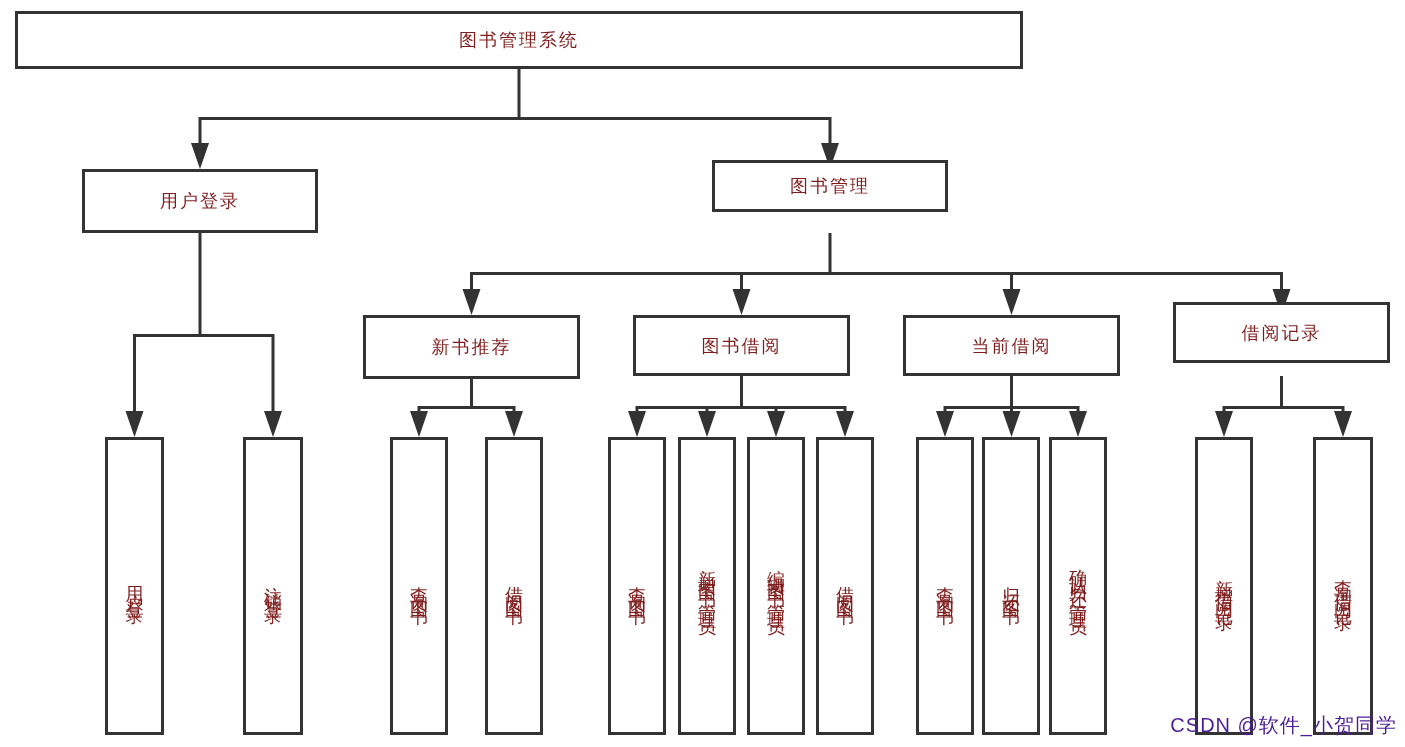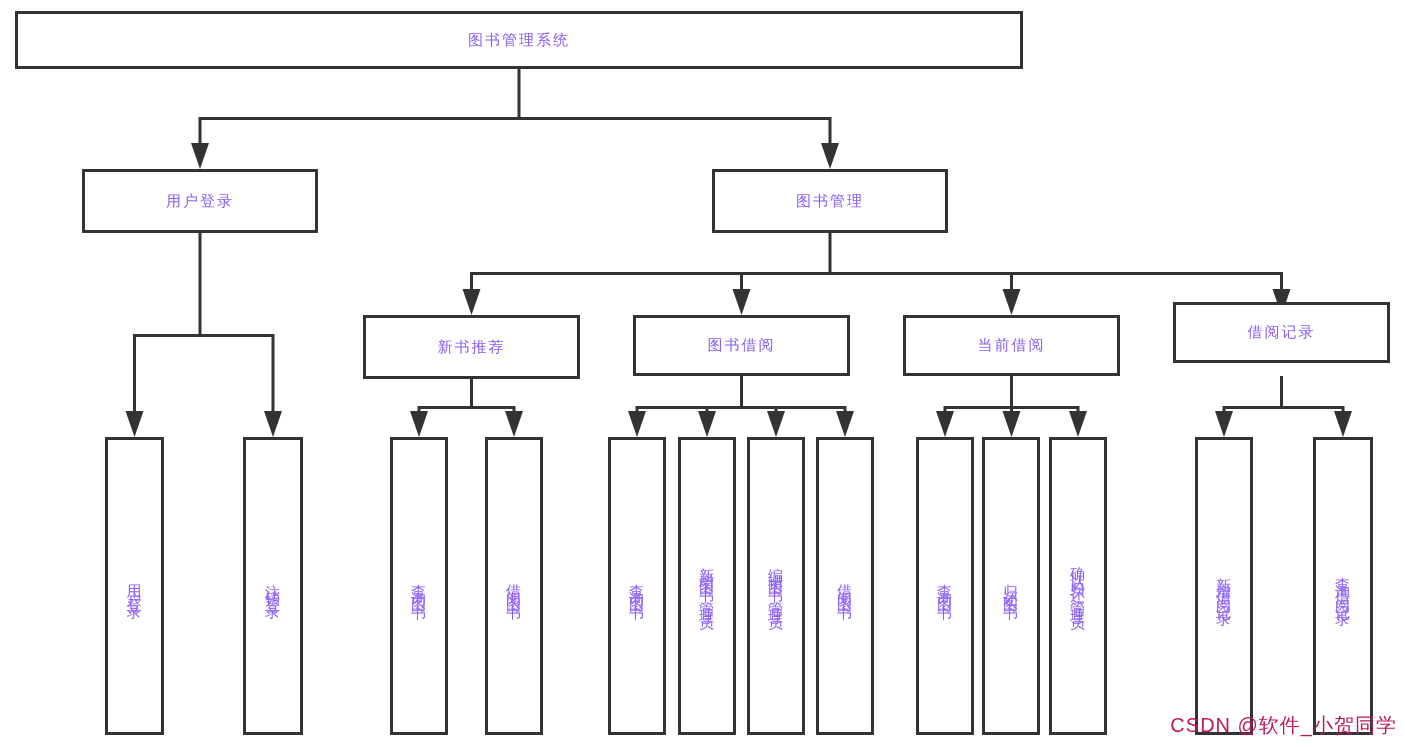--- a/index.html
+++ b/index.html
@@ -24,38 +24,38 @@
     position: absolute;
     box-sizing: border-box;
     background: #ffffff;
     border: 3px solid #333333;
     display: flex;
     align-items: center;
     justify-content: center;
     color: #3a3a3a;
   }
   .node .lbl {
-    font-size: 15px;
+    font-size: 18px;
     letter-spacing: 2px;
     white-space: nowrap;
-    color: #8b5cf6;
+    color: #7f1d1d;
   }
   .node.v .lbl {
     writing-mode: vertical-rl;
     text-orientation: mixed;
     letter-spacing: 7px;
     line-height: 1;
     white-space: normal;
   }
   .watermark {
     position: absolute;
     top: 712px;
     right: 8px;
     font-size: 20px;
-    color: #be185d;
+    color: #4c1d95;
     letter-spacing: 1px;
     white-space: nowrap;
   }
 </style>
 </head>
 <body>
 
 <div id="canvas">
 
   <svg id="connector-layer" width="1405" height="747" viewBox="0 0 1405 747">
@@ -117,21 +117,21 @@
     </g>
   </svg>
 
   <div class="node h" style="left:15px;top:11px;width:1008px;height:58px">
     <span class="lbl">图书管理系统</span>
   </div>
 
   <div class="node h" style="left:82px;top:169px;width:236px;height:64px">
     <span class="lbl">用户登录</span>
   </div>
-  <div class="node h" style="left:712px;top:169px;width:236px;height:64px">
+  <div class="node h" style="left:712px;top:160px;width:236px;height:52px">
     <span class="lbl">图书管理</span>
   </div>
 
   <div class="node h" style="left:363px;top:315px;width:217px;height:64px">
     <span class="lbl">新书推荐</span>
   </div>
   <div class="node h" style="left:903px;top:315px;width:217px;height:61px">
     <span class="lbl">当前借阅</span>
   </div>
   <div class="node h" style="left:633px;top:315px;width:217px;height:61px">

